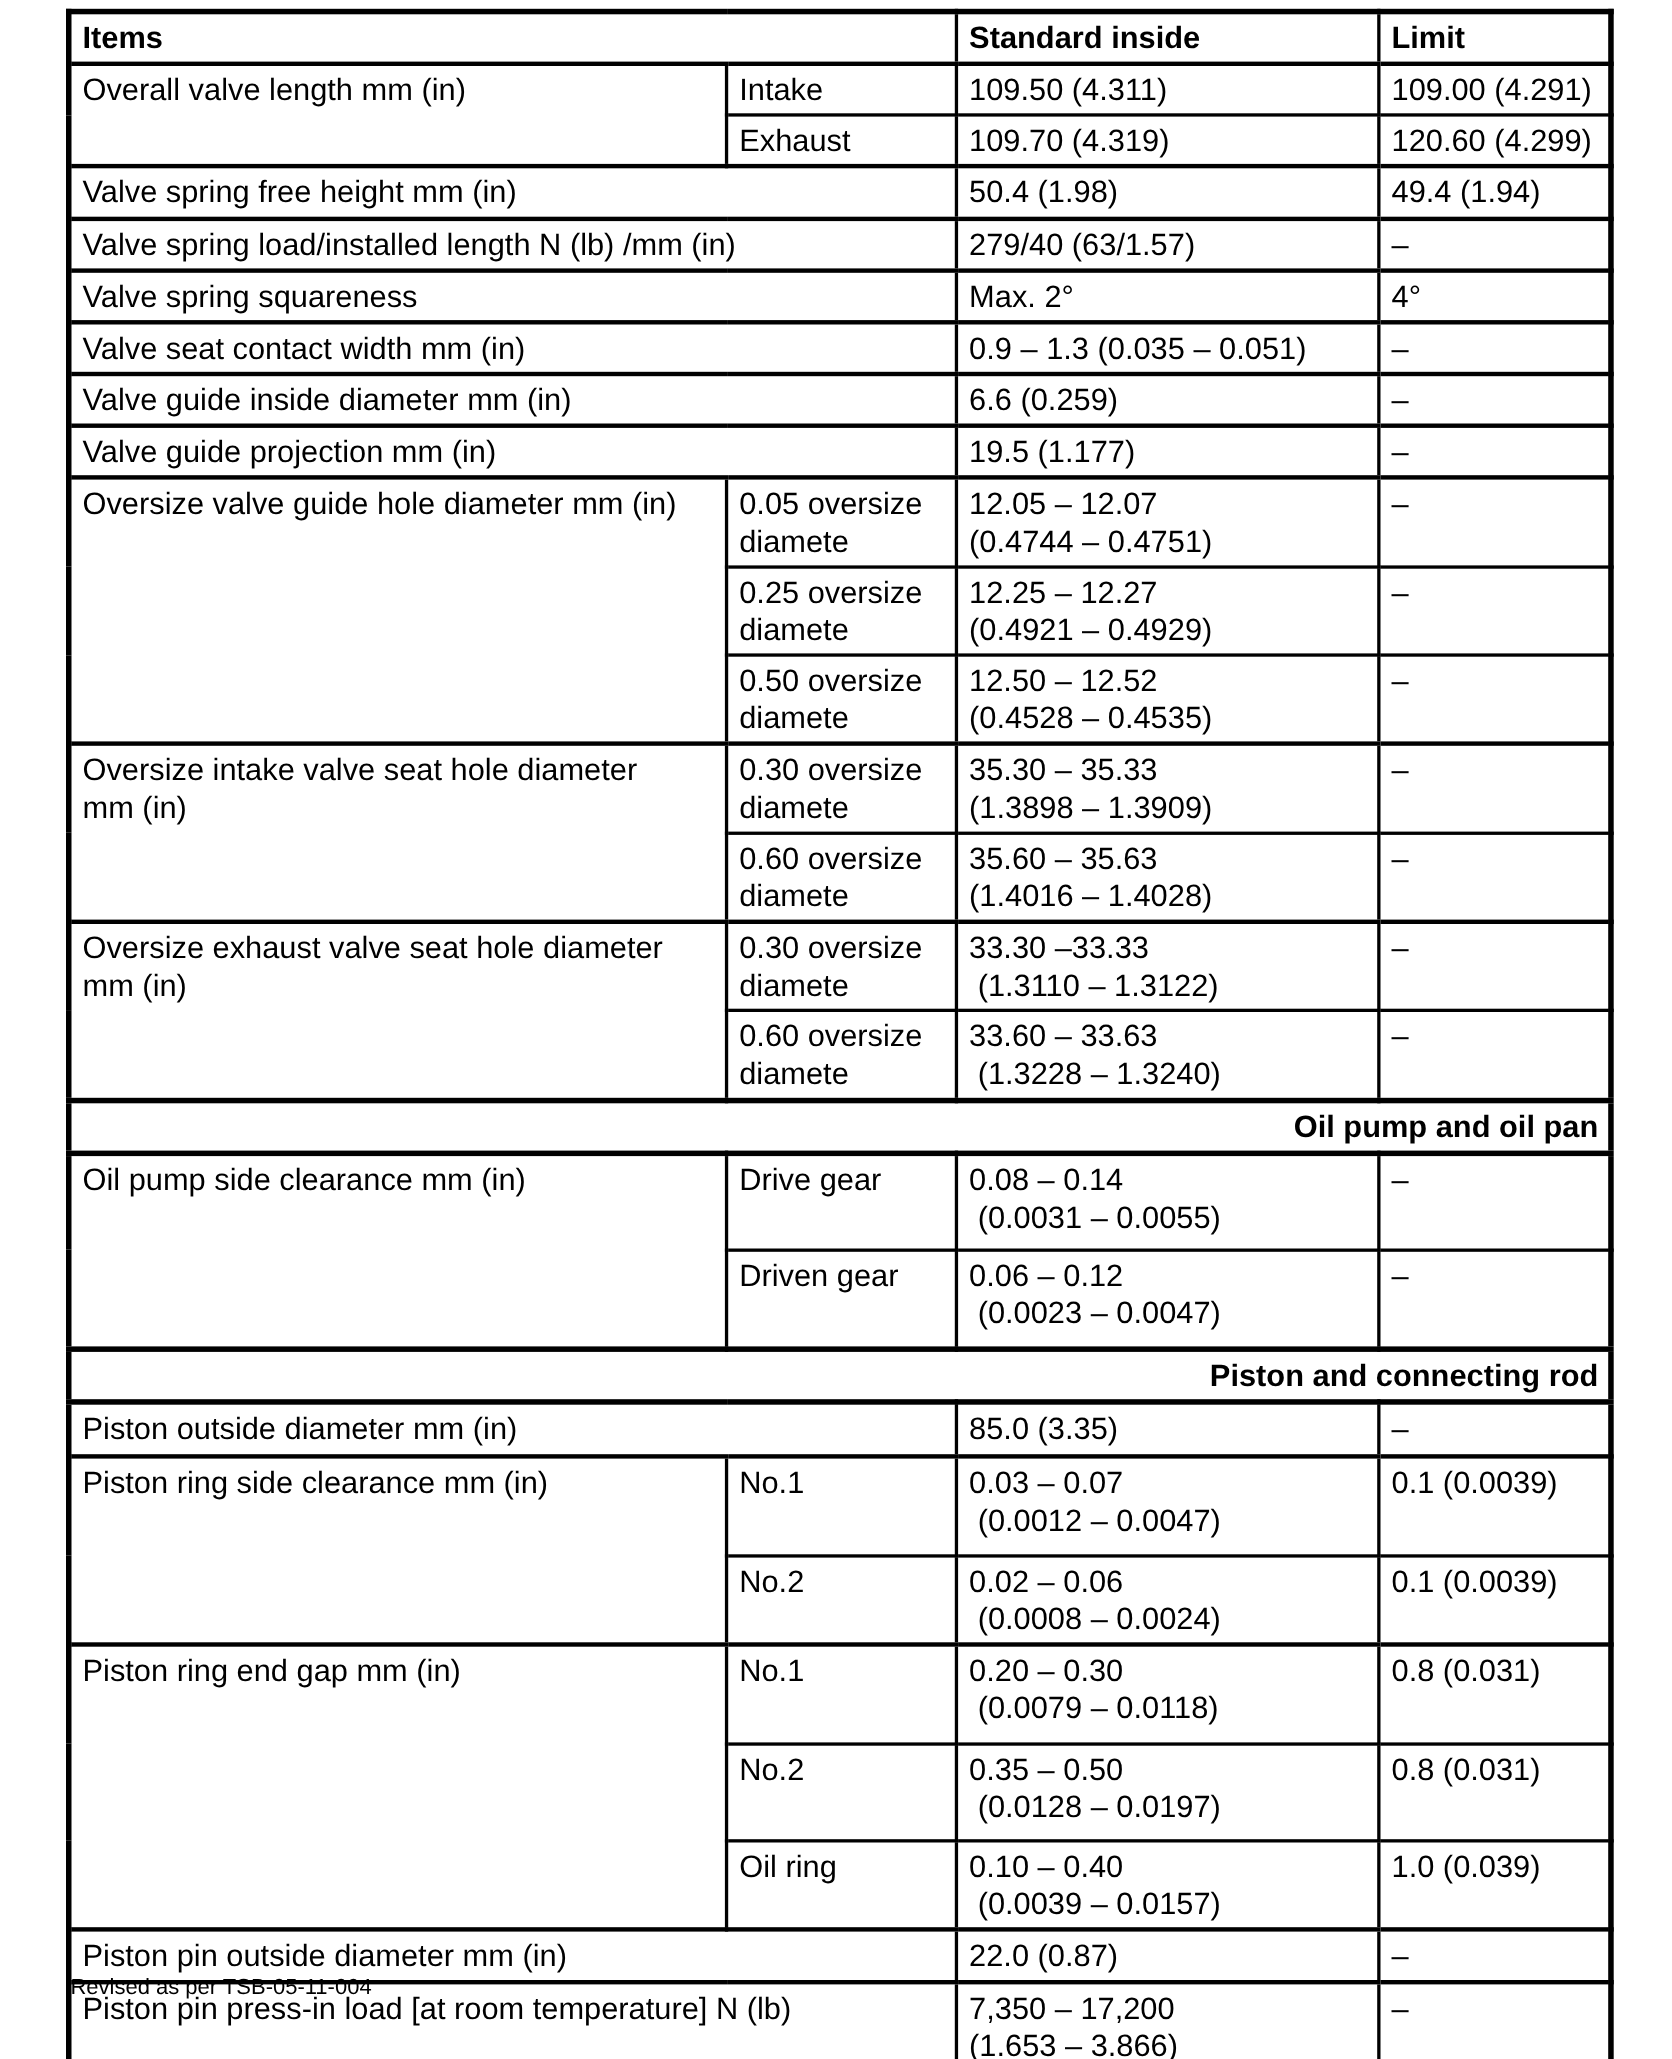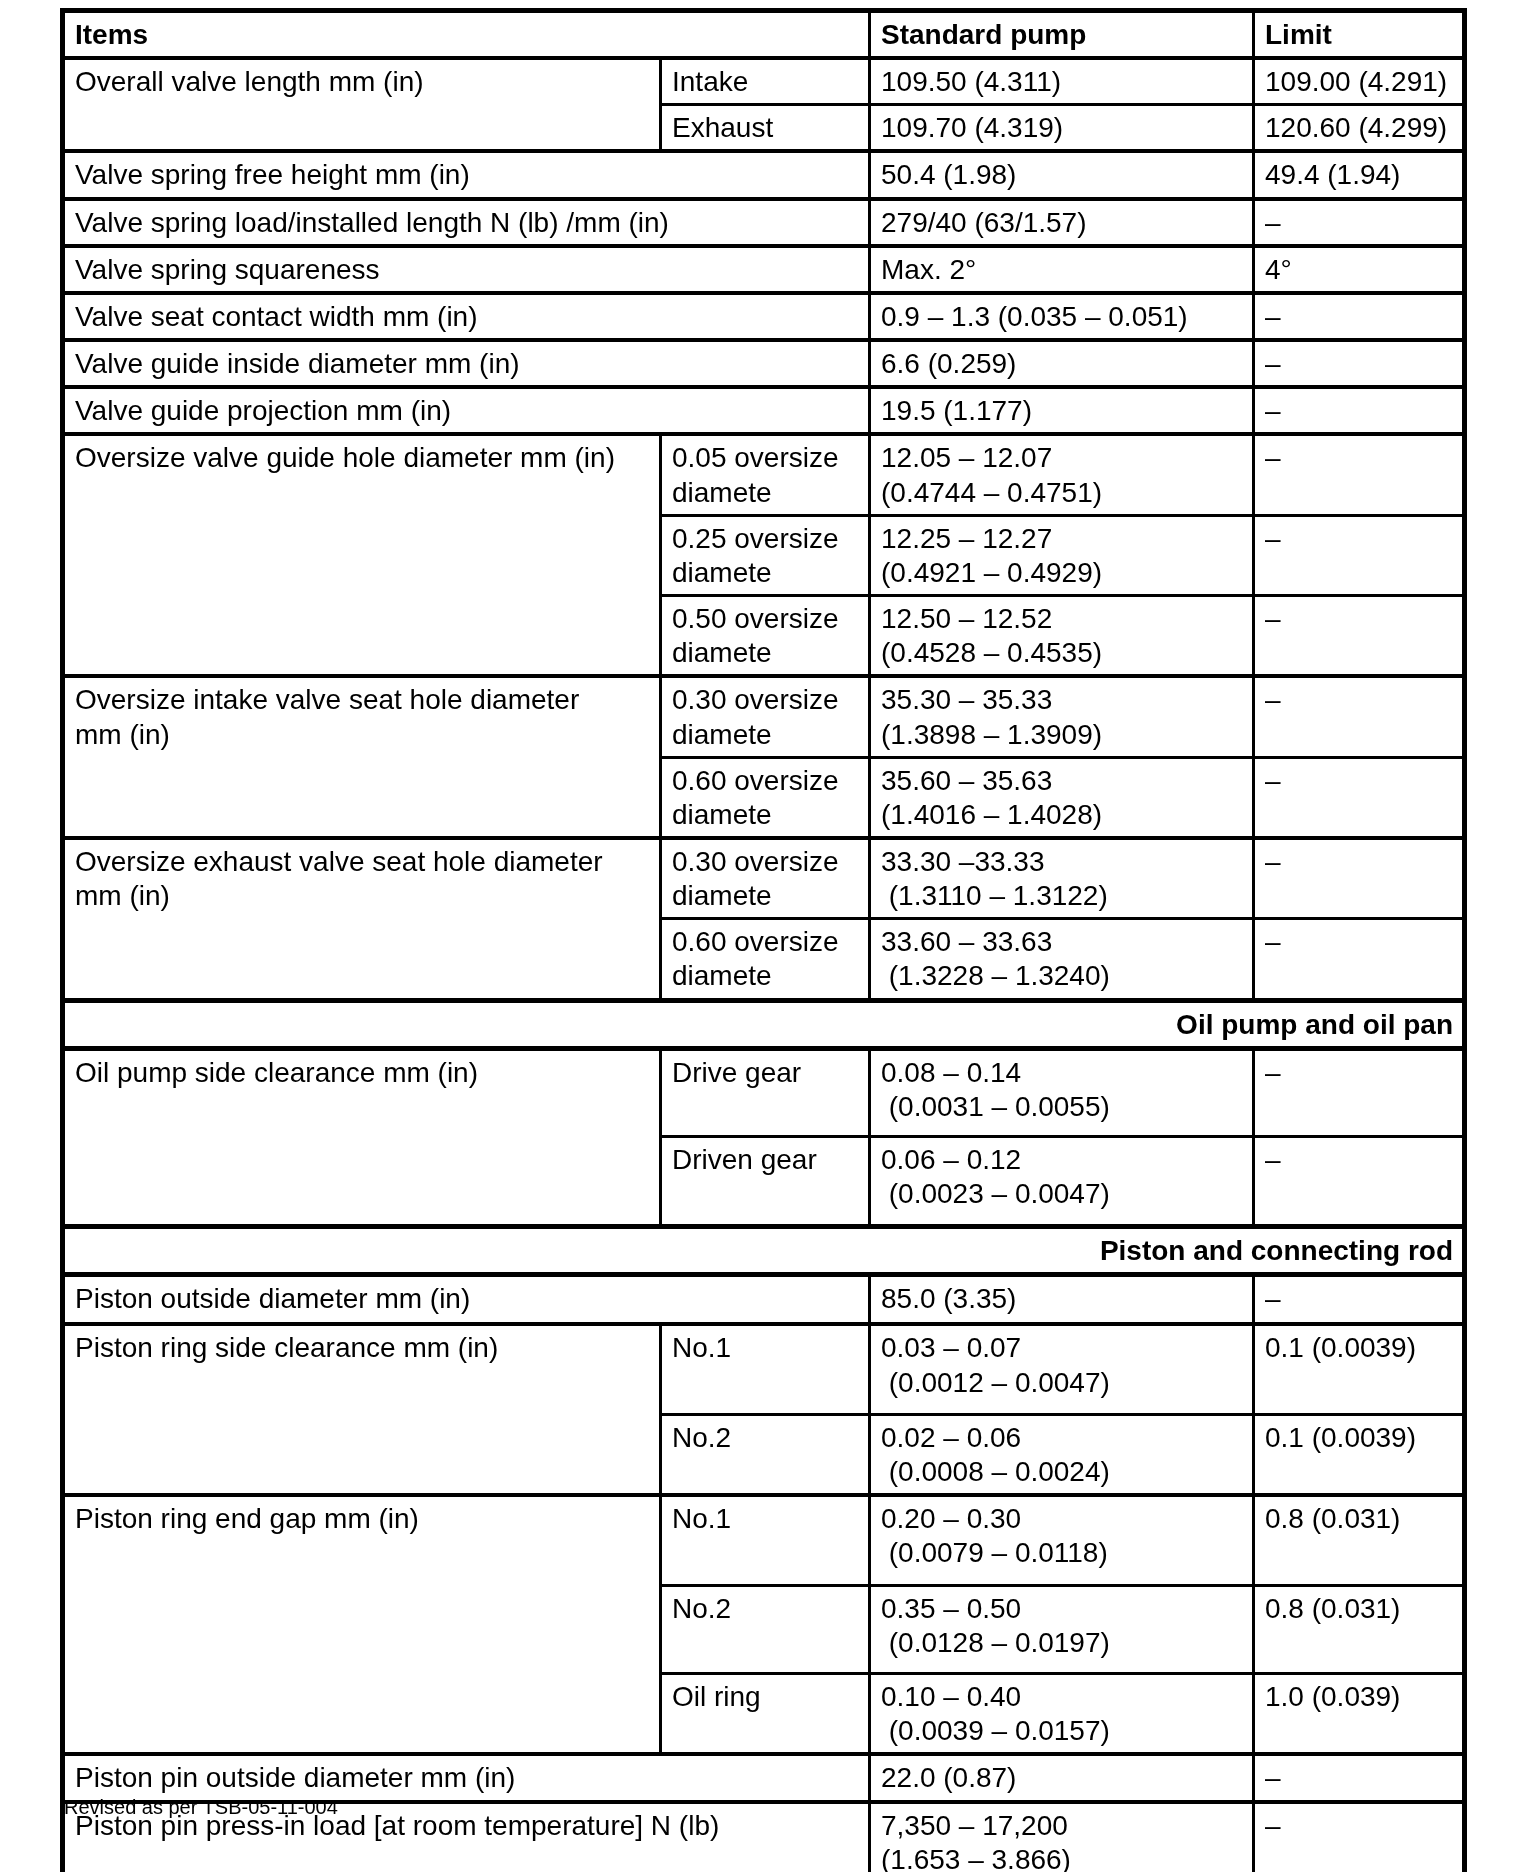--- a/index.html
+++ b/index.html
@@ -57,21 +57,21 @@
     <colgroup>
       <col style="width:598px">
       <col style="width:209px">
       <col style="width:384px">
       <col style="width:211px">
     </colgroup>
 
     <tbody>
         <tr style="height:40px">
       <th colspan="2">Items</th>
-      <th>Standard pump</th>
+      <th>Standard inside</th>
       <th>Limit</th>
     </tr>
 
     <tr class="group" style="height:40px">
       <td rowspan="2">Overall valve length mm (in)</td>
       <td>Intake</td>
       <td>109.50 (4.311)</td>
       <td>109.00 (4.291)</td>
     </tr>
     <tr style="height:40px">

